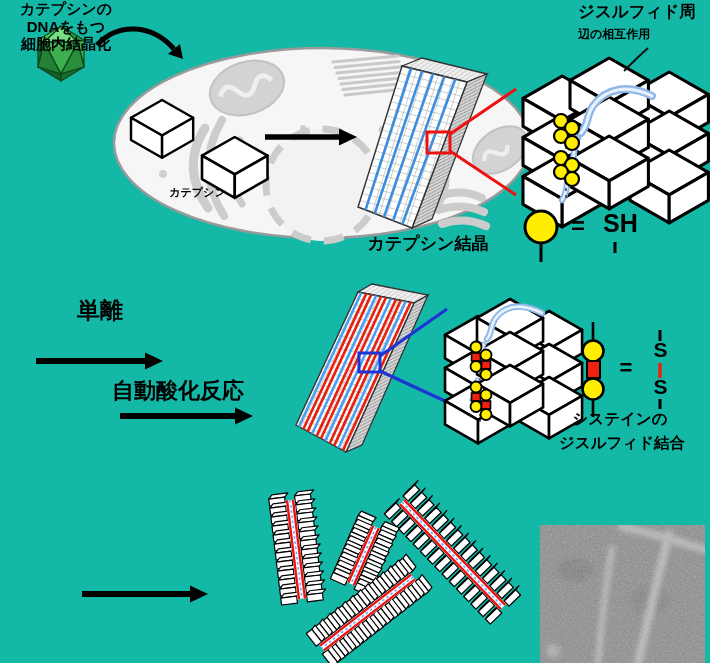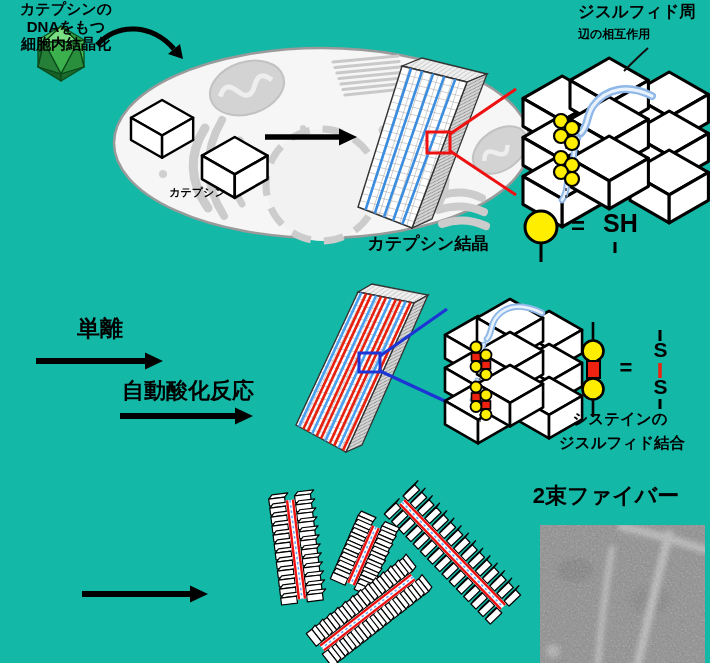--- a/index.html
+++ b/index.html
@@ -469,23 +469,22 @@
   <div class="t ctr" style="left:150px;top:186px;width:95px;font-size:11px;">カテプシン</div>
 
   <div class="t ctr" style="left:360px;top:234px;width:136px;font-size:17px;">カテプシン結晶</div>
 
   <div class="t rgt" style="left:578px;top:2px;width:128px;font-size:16.5px;">ジスルフィド周</div>
   <div class="t rgt" style="left:578px;top:27px;width:125px;font-size:12px;">辺の相互作用</div>
 
   <div class="t" style="left:571px;top:212px;font-size:24px;">=</div>
   <div class="t" style="left:603px;top:209px;font-size:25px;">SH</div>
 
-  <div class="t ctr" style="left:64px;top:315px;width:72px;font-size:23px;">単離</div>
-  <div class="t ctr" style="left:114px;top:378px;width:148px;font-size:22px;">自動酸化反応</div>
+  <div class="t ctr" style="left:64px;top:297px;width:72px;font-size:23px;">単離</div>
+  <div class="t ctr" style="left:104px;top:378px;width:148px;font-size:22px;">自動酸化反応</div>
 
   <div class="t ctr" style="left:614px;top:355px;width:24px;font-size:22px;">=</div>
   <div class="t ctr" style="left:650px;top:338px;width:21px;font-size:21px;">S</div>
   <div class="t ctr" style="left:650px;top:375px;width:21px;font-size:21px;">S</div>
   <div class="t ctr" style="left:564px;top:410px;width:112px;font-size:15.5px;">システインの</div>
   <div class="t ctr" style="left:554px;top:434px;width:136px;font-size:15.5px;text-align:center;">ジスルフィド結合</div>
 
-  <div class="t ctr" style="left:532px;top:483px;width:148px;font-size:22px;">2束ファイバー</div>
 </div>
 
 </body></html>

